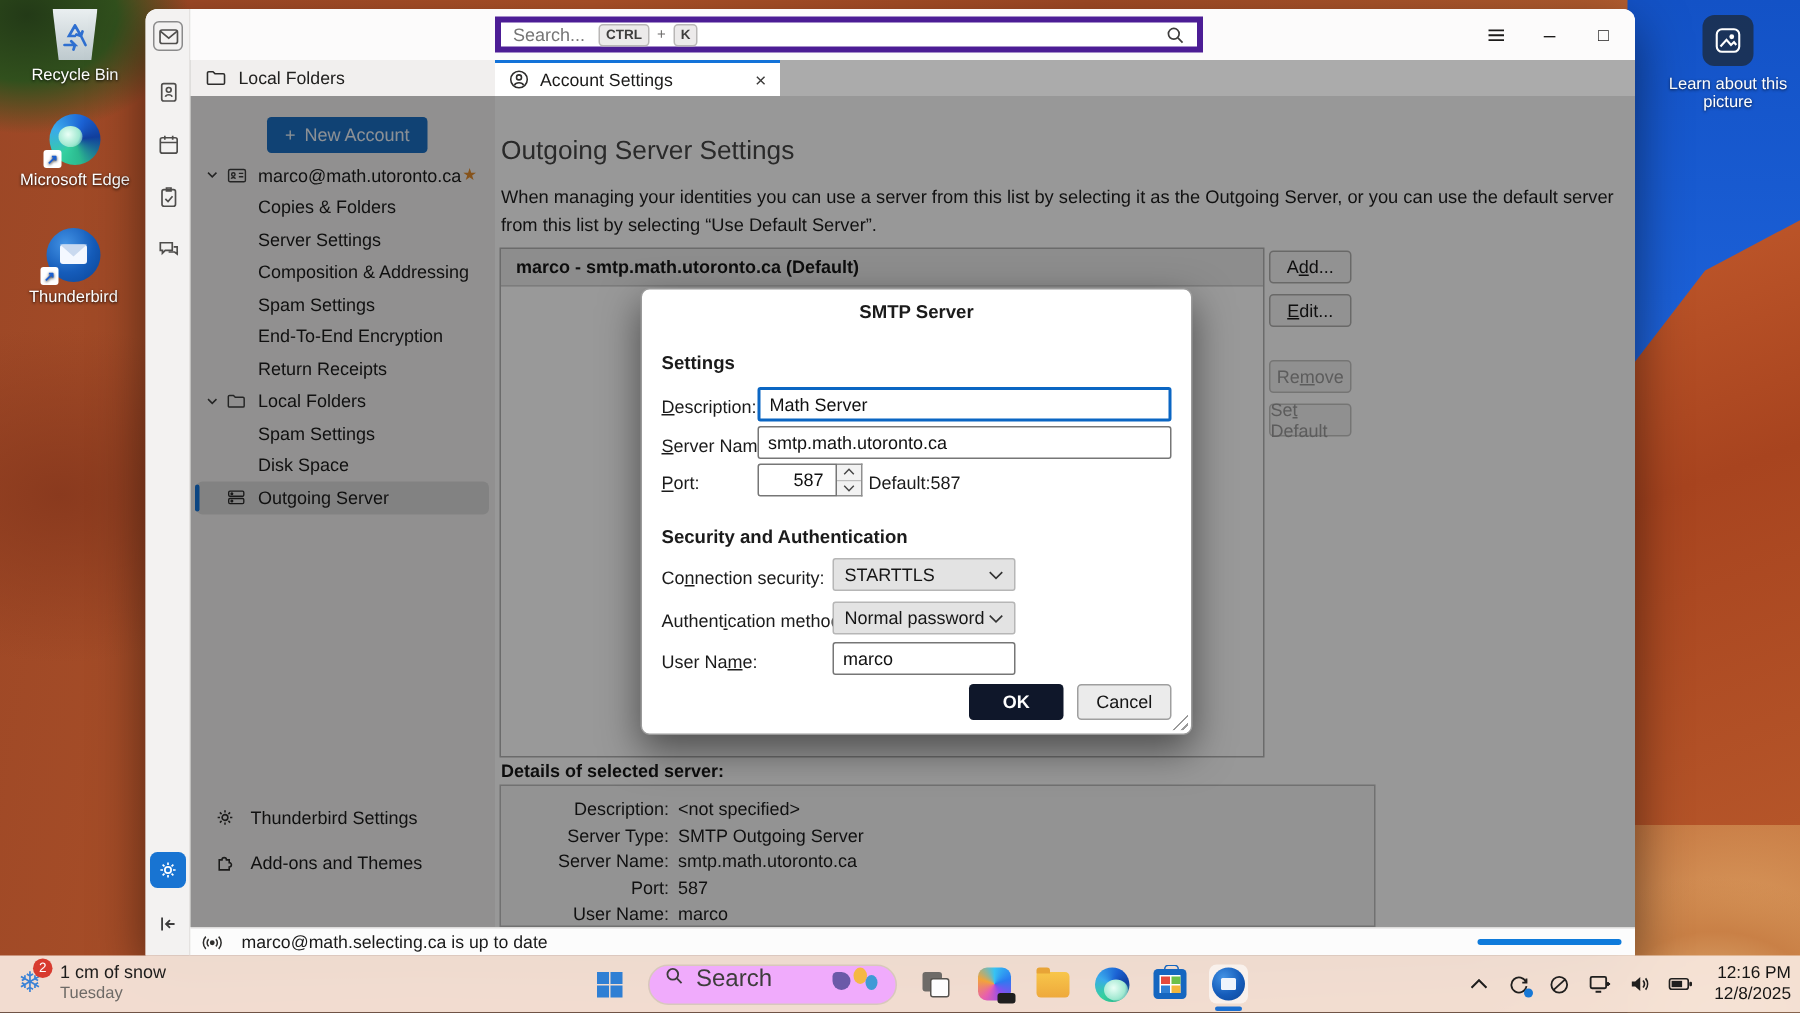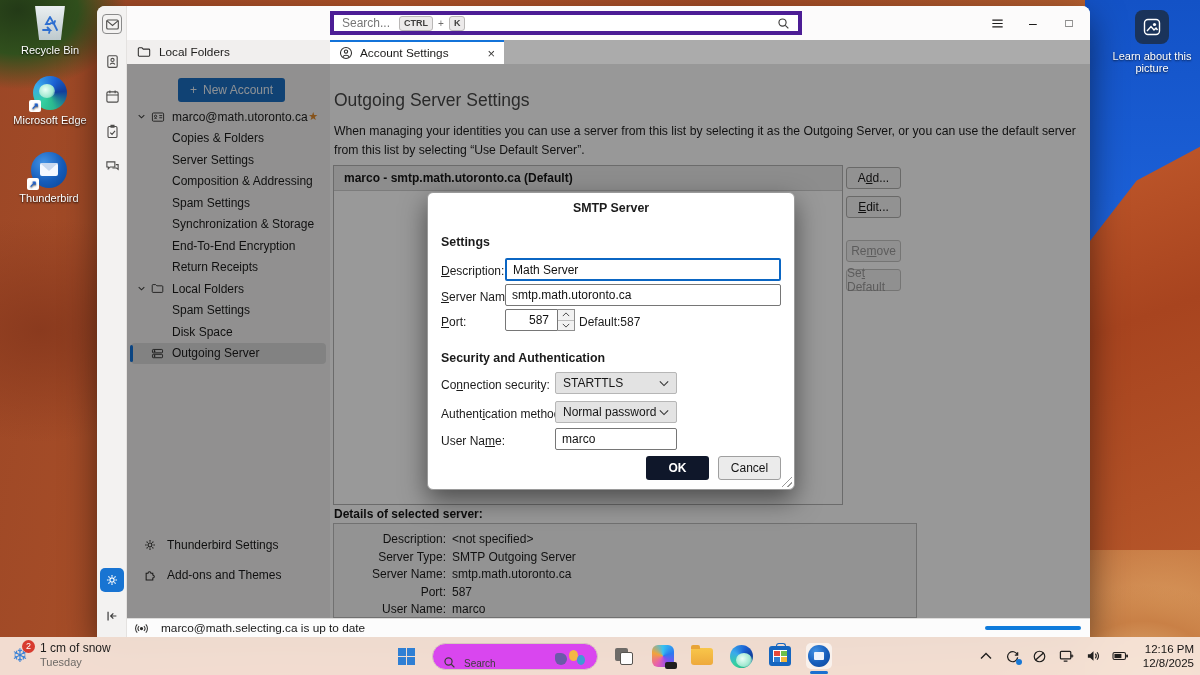--- a/index.html
+++ b/index.html
@@ -47,21 +47,21 @@
   .tb-toolbar{left:30px;top:0;width:963px;height:34px;background:#fcfbfb;}
   .searchbar{left:203px;top:5px;width:472px;height:24px;border:4px solid #4c1d95;border-radius:0;background:#fff;display:flex;align-items:center;padding:0 8px;gap:5px;}
   .searchbar .ph{color:#767676;font-size:12px;margin-right:4px;}
   .kbd{background:#eceaea;border:1px solid #b9b7b6;border-radius:3px;font-size:9px;font-weight:bold;color:#3f3e3d;padding:1px 4px;line-height:11px;}
   .plus{color:#6d6c6b;font-size:10px;}
   .searchbar .mag{margin-left:auto;color:#3e3d3c;}
   .winctl{top:3px;width:28px;height:28px;color:#1c1b1a;display:flex;align-items:center;justify-content:center;font-size:14px;}
 
   .tb-tabbar{left:30px;top:34px;width:963px;height:24px;background:#ababab;}
   .tab-mail{left:0;top:0;width:203px;height:24px;background:#f1efee;display:flex;align-items:center;gap:8px;padding:0 10px;color:#21201f;font-size:11.8px;}
-  .tab-active{left:203px;top:0;width:174px;height:24px;background:#ffffff;border-top:2px solid #1373d9;display:flex;align-items:center;gap:7px;padding:0 9px;color:#1b1a19;font-size:11.8px;}
+  .tab-active{left:203px;top:0;width:190px;height:24px;background:#ffffff;border-top:2px solid #1373d9;display:flex;align-items:center;gap:7px;padding:0 9px;color:#1b1a19;font-size:11.8px;}
   .tab-close{margin-left:auto;color:#3c3b3a;font-size:13px;line-height:13px;}
 
   .tb-sidebar{left:30px;top:58px;width:203px;height:554px;background:#f2f1f0;}
   .newacct{left:51px;top:14px;width:107px;height:24px;background:#1b6ec2;border-radius:3px;color:#eaf1f8;font-size:12px;display:flex;align-items:center;justify-content:center;gap:6px;}
   .tree{left:0;top:42px;width:203px;}
   .trow{position:relative;height:21.5px;display:flex;align-items:center;font-size:12px;color:#1b1b1b;}
   .trow .chev{position:absolute;left:10px;color:#3c3c3c;}
   .trow .ticon{position:absolute;left:24px;color:#3c3c3c;}
   .trow .tlabel{position:absolute;left:45px;white-space:nowrap;}
   .trow .star{position:absolute;right:12px;color:#e08a2e;font-size:11px;}
@@ -113,21 +113,21 @@
   
   .taskbar{left:0;top:637px;width:1200px;height:38px;background:rgba(246,229,219,.94);display:flex;align-items:center;}
   .weather{position:absolute;left:8px;top:4px;display:flex;gap:8px;align-items:center;}
   .flake{position:relative;font-size:19px;color:#3b82d6;width:24px;text-align:center;}
   .badge{position:absolute;right:-3px;top:-4px;width:13px;height:13px;border-radius:50%;background:#d83b2f;color:#fff;font-size:9px;line-height:13px;text-align:center;}
   .wtext1{font-size:12px;color:#1d1c1b;line-height:15px;}
   .wtext2{font-size:11px;color:#6e6a66;line-height:13px;}
   .tb-center{position:absolute;left:393px;top:0;height:38px;display:flex;align-items:center;gap:13px;}
   .start{width:17px;height:17px;display:grid;grid-template-columns:8px 8px;grid-template-rows:8px 8px;gap:1px;}
   .start div{background:#2f7fd4;}
-  .tsearch{width:166px;height:27px;border-radius:14px;background:#d946ef;border:1px solid #d8c8bc;display:flex;align-items:flex-end;padding:0 10px;gap:8px;font-size:10px;color:#3e3d3c;}
+  .tsearch{width:166px;height:27px;border-radius:14px;background:#f0abfc;border:1px solid #d8c8bc;display:flex;align-items:flex-start;padding:0 10px;gap:8px;font-size:16px;color:#3e3d3c;}
   .doodle{margin-left:auto;position:relative;width:34px;height:20px;}
   .doodle i{position:absolute;border-radius:50%;}
   .tico{width:26px;height:26px;display:flex;align-items:center;justify-content:center;position:relative;}
   .taskview span{position:absolute;width:13px;height:13px;border-radius:2px;}
   .copilot{width:22px;height:22px;border-radius:6px;background:conic-gradient(#37c3f2,#2b7bf0,#8a4df0,#e85fae,#f2a33a,#37c3f2);position:relative;}
   .copilot:after{content:"";position:absolute;right:-3px;bottom:-2px;width:12px;height:7px;border-radius:2px;background:#1f1f1f;}
   .tfolder{position:relative;width:22px;height:17px;background:linear-gradient(180deg,#f8c64a,#eea93c);border-radius:2px 3px 3px 3px;}
   .tfolder:before{content:"";position:absolute;left:0;top:-3px;width:9px;height:4px;background:#e8a437;border-radius:2px 2px 0 0;}
   .store{width:22px;height:20px;background:#1566c0;border-radius:3px;position:relative;}
   .store:before{content:"";position:absolute;left:7px;top:-3px;width:8px;height:4px;border:1.5px solid #1566c0;border-bottom:none;border-radius:3px 3px 0 0;}
@@ -330,23 +330,20 @@
         <div class="trow">
             <span class="tlabel">Server Settings</span>
           </div>
         <div class="trow">
             <span class="tlabel">Composition &amp; Addressing</span>
           </div>
         <div class="trow">
             <span class="tlabel">Spam Settings</span>
           </div>
         <div class="trow">
-            <span class="tlabel">Synchronization &amp; Storage</span>
-          </div>
-        <div class="trow">
             <span class="tlabel">End-To-End Encryption</span>
           </div>
         <div class="trow">
             <span class="tlabel">Return Receipts</span>
           </div>
         <div class="trow">
           <span class="chev">
               <svg width="9" height="9" viewBox="0 0 16 16">
                 <path d="M3 5.5l5 5 5-5" stroke="#3c3c3c" stroke-width="1.8" fill="none"></path>
               </svg>

